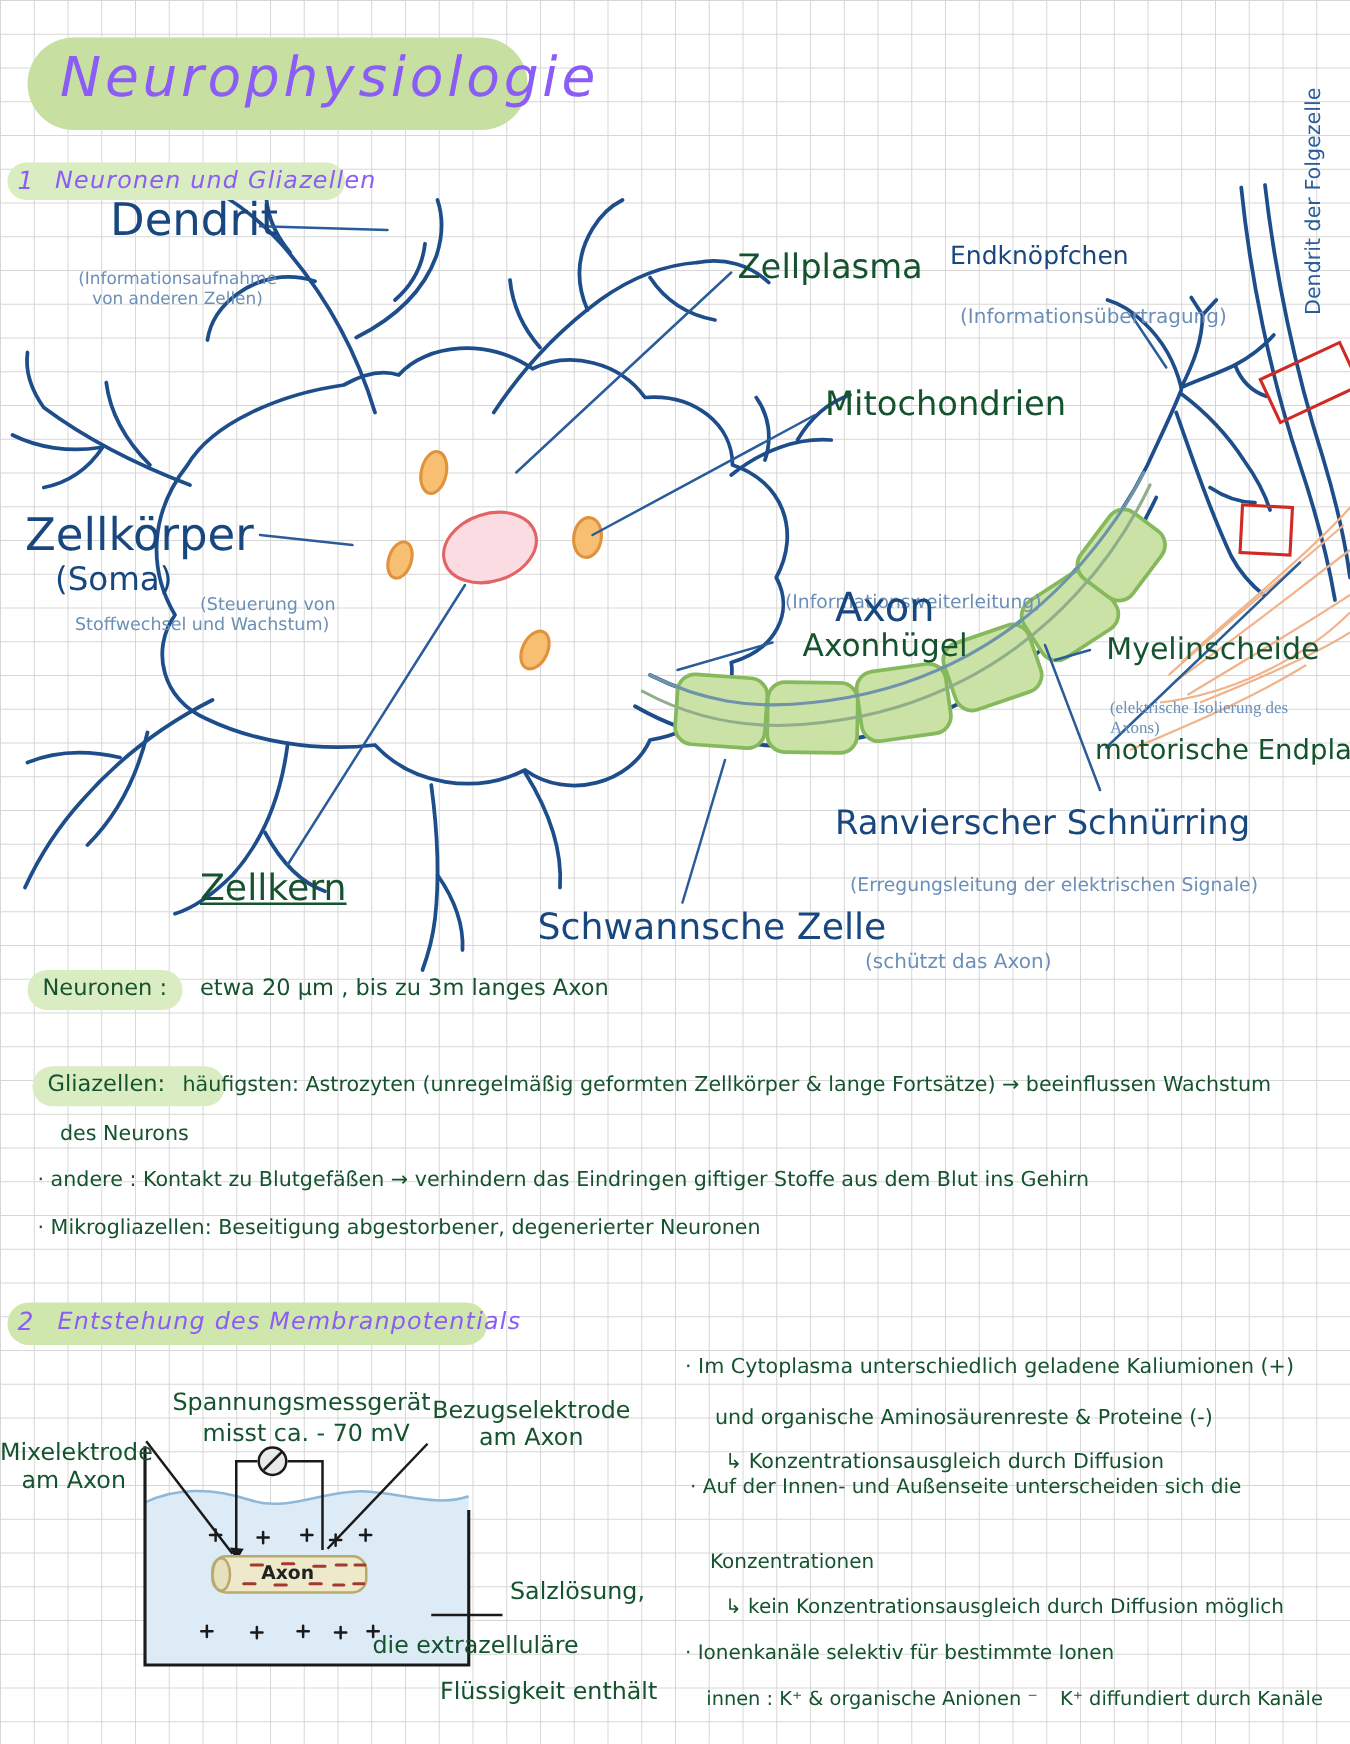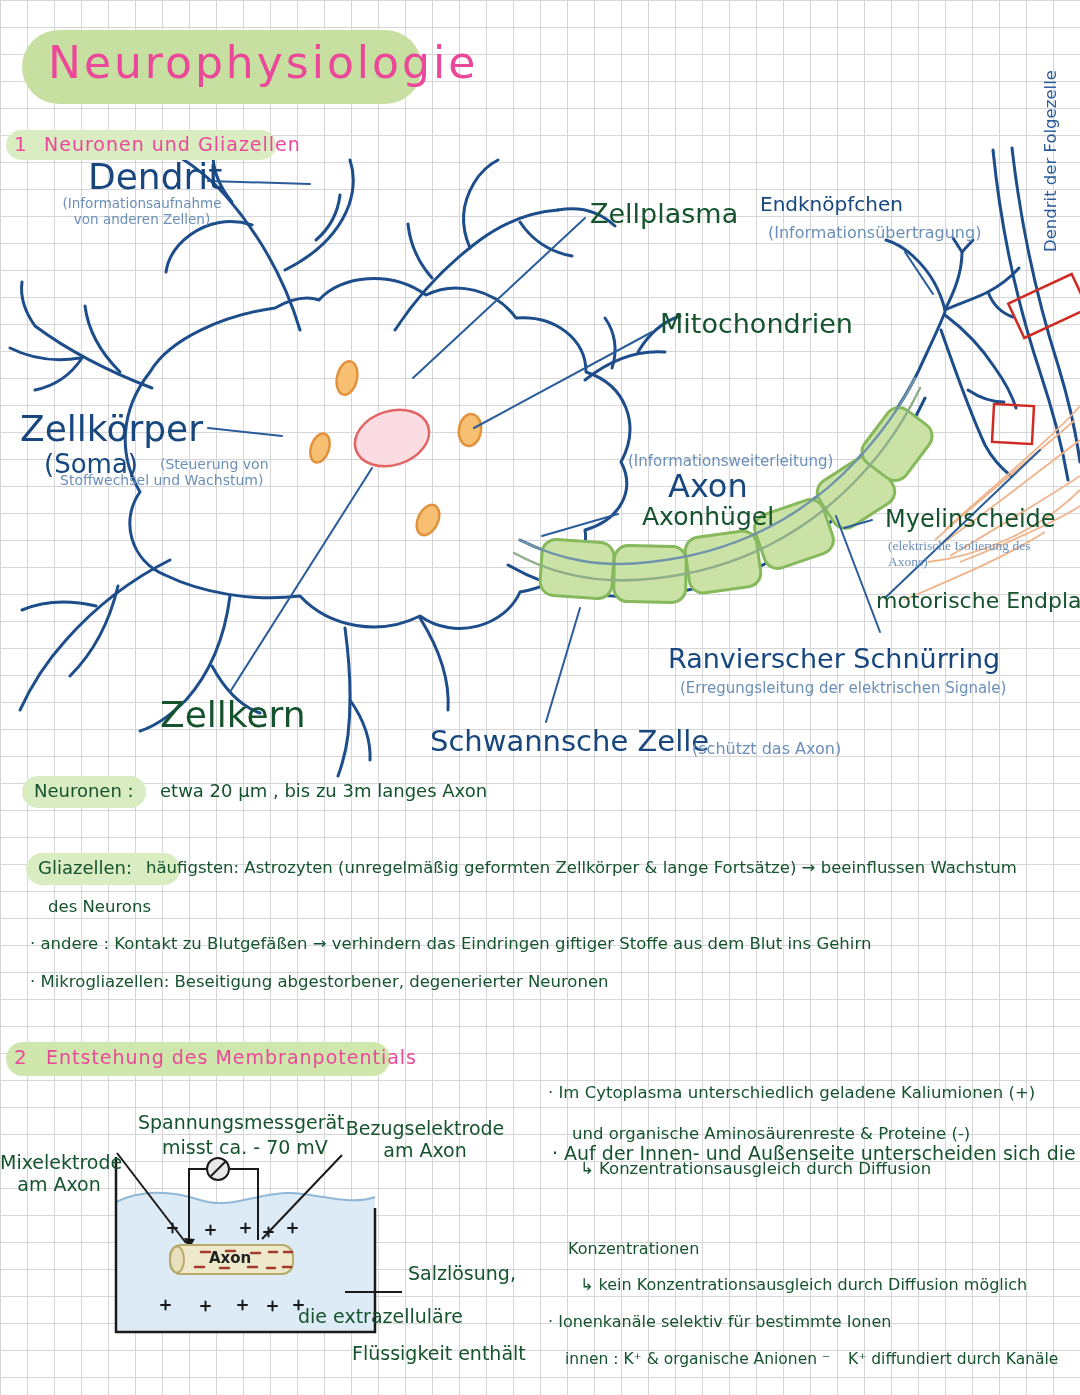--- a/index.html
+++ b/index.html
@@ -6,26 +6,26 @@
   body{
     width:1080px;height:1395px;position:relative;overflow:hidden;
     background-color:#ffffff;
     background-image:
       linear-gradient(to right,#d7d7d7 1px,transparent 1px),
       linear-gradient(to bottom,#d7d7d7 1px,transparent 1px);
     background-size:27px 27px;
     font-family:"DejaVu Sans",sans-serif;
   }
   .lbl{position:absolute;color:#14532d;white-space:nowrap;line-height:1.15;}
-  .light{color:#6b8fb8;}
+  .light{color:#6b8fb8;margin-top:20px;}
   .dark{color:#17477e;}
   .wrap{white-space:normal;}
   .ctr{text-align:center;}
   .pill{position:absolute;border-radius:40px;}
-  .green-t{color:#ec4899;}
+  .green-t{color:#8b5cf6;font-style:italic;}
   svg{position:absolute;left:0;top:0;}
   .vert{transform:rotate(-90deg);transform-origin:0 0;}
 </style>
 </head>
 <body>
 
 <svg width="1080" height="1395" viewBox="0 0 1080 1395">
   <g stroke="#1d4d8a" stroke-width="3" fill="none" stroke-linecap="round" stroke-linejoin="round">
 
     <path d="M 275,308 C 225,315 170,338 150,372 C 120,410 118,455 140,492 C 120,520 130,560 165,575 C 200,592 250,602 300,596 C 330,628 380,636 420,616 C 455,641 505,626 520,592 C 560,585 590,560 585,530 C 620,520 636,490 621,462 C 641,425 626,385 586,372 C 586,340 556,315 516,318 C 496,290 456,280 426,295 C 391,270 341,275 319,300 C 304,295 289,300 275,308 Z"></path>
@@ -213,21 +213,21 @@
 <div class="lbl" style="left:622px;top:503px;font-size:25px;margin-left:20px;">Axonhügel</div>
 
 <div class="lbl" style="left:885px;top:506px;font-size:24px;">Myelinscheide</div>
 <div class="lbl light wrap" style="left:888px;top:538px;width:180px;font-size:13.5px;font-family:Liberation Serif, serif;">(elektrische Isolierung des Axons)</div>
 
 <div class="lbl" style="left:876px;top:588px;font-size:22px;">motorische Endplatte</div>
 
 <div class="lbl dark" style="left:668px;top:643px;font-size:27px;">Ranvierscher Schnürring</div>
 <div class="lbl light" style="left:680px;top:680px;font-size:15px;">(Erregungsleitung der elektrischen Signale)</div>
 
-<div class="lbl" style="left:160px;top:694px;font-size:36px;">Zellkern</div>
+<div class="lbl" style="left:160px;top:694px;font-size:29px;text-decoration:underline;">Zellkern</div>
 
 <div class="lbl dark" style="left:430px;top:725px;font-size:29px;">Schwannsche Zelle</div>
 <div class="lbl light" style="left:692px;top:740px;font-size:16px;">(schützt das Axon)</div>
 
 <div class="lbl vert" style="left:1042px;top:252px;font-size:16.5px;color:#2a5c9a;">Dendrit der Folgezelle</div>
 
 <div class="lbl" style="left:34px;top:781px;font-size:18px;">Neuronen :</div>
 <div class="lbl" style="left:160px;top:781px;font-size:18px;">etwa 20 µm , bis zu 3m langes Axon</div>
 
 <div class="lbl" style="left:38px;top:858px;font-size:18px;">Gliazellen:</div>
@@ -244,18 +244,18 @@
 <div class="lbl wrap ctr" style="left:340px;top:1118px;width:170px;font-size:19px;">Bezugselektrode am Axon</div>
 <div class="lbl wrap ctr" style="left:0px;top:1152px;width:118px;font-size:19px;">Mixelektrode am Axon</div>
 <div class="lbl" style="left:209px;top:1250px;font-size:15px;color:#222;font-weight:bold;">Axon</div>
 <div class="lbl" style="left:408px;top:1263px;font-size:19px;">Salzlösung,</div>
 <div class="lbl" style="left:298px;top:1306px;font-size:19px;">die extrazelluläre</div>
 <div class="lbl" style="left:352px;top:1343px;font-size:19px;">Flüssigkeit enthält</div>
 
 <div class="lbl" style="left:548px;top:1084px;font-size:16.5px;">· Im Cytoplasma unterschiedlich  geladene Kaliumionen (+)</div>
 <div class="lbl" style="left:572px;top:1125px;font-size:16.5px;">und  organische  Aminosäurenreste  &amp;  Proteine (-)</div>
 <div class="lbl" style="left:580px;top:1160px;font-size:16.5px;">↳  Konzentrationsausgleich  durch  Diffusion</div>
-<div class="lbl" style="left:552px;top:1143px;font-size:19px;text-align:center;">·  Auf der Innen- und  Außenseite  unterscheiden sich  die</div>
+<div class="lbl" style="left:552px;top:1180px;font-size:16px;text-align:center;">·  Auf der Innen- und  Außenseite  unterscheiden sich  die</div>
 <div class="lbl" style="left:568px;top:1240px;font-size:16px;">Konzentrationen</div>
 <div class="lbl" style="left:580px;top:1276px;font-size:16px;">↳  kein  Konzentrationsausgleich  durch Diffusion   möglich</div>
 <div class="lbl" style="left:548px;top:1313px;font-size:16px;">· Ionenkanäle  selektiv  für  bestimmte   Ionen</div>
 <div class="lbl" style="left:565px;top:1351px;font-size:15.5px;">innen : K⁺ &amp; organische Anionen ⁻</div>
 <div class="lbl" style="left:848px;top:1351px;font-size:15.5px;">K⁺ diffundiert   durch  Kanäle</div>
 
 </body></html>

